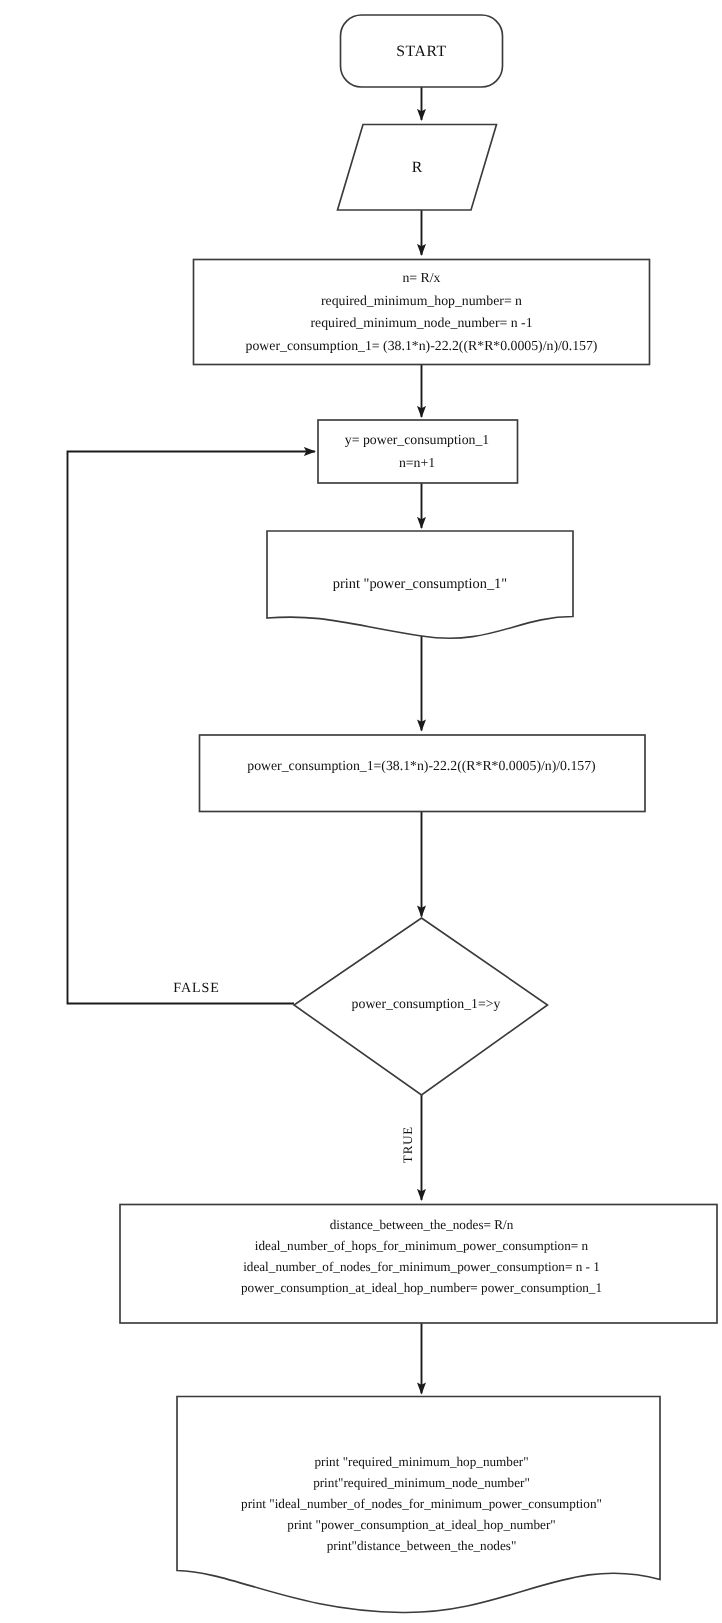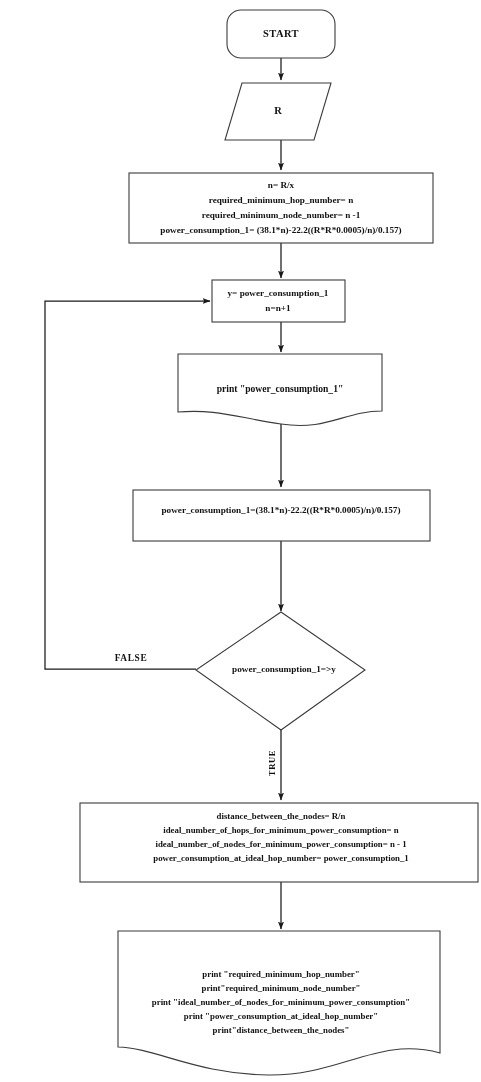--- a/index.html
+++ b/index.html
@@ -11,21 +11,20 @@
     width: 481px;
     height: 1082px;
     font-family: "Liberation Serif", "DejaVu Serif", serif;
     position: relative;
     overflow: hidden;
   }
   #flowchart-root {
     width: 481px;
     height: 803px;
     position: relative;
-    font-weight: bold;
   }
   svg.chart-canvas {
     position: absolute;
     top: 0;
     left: 0;
     width: 481px;
     height: 1082px;
     display: block;
   }
   .shape-stroke {

